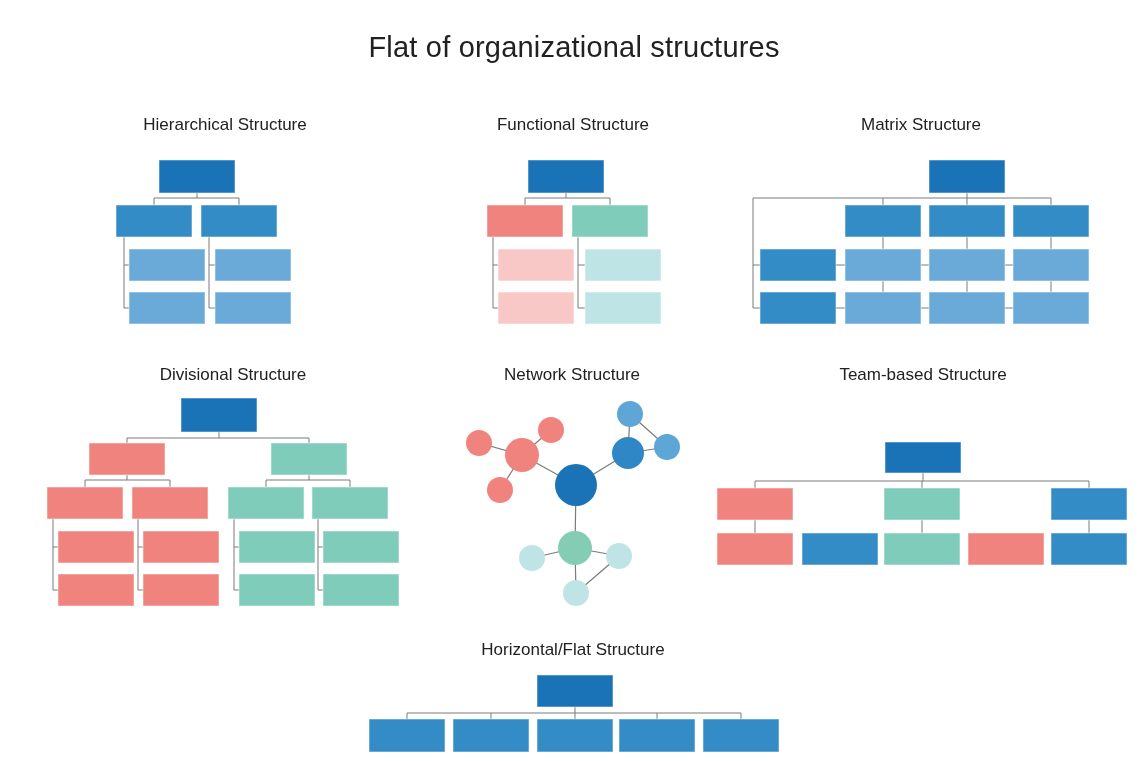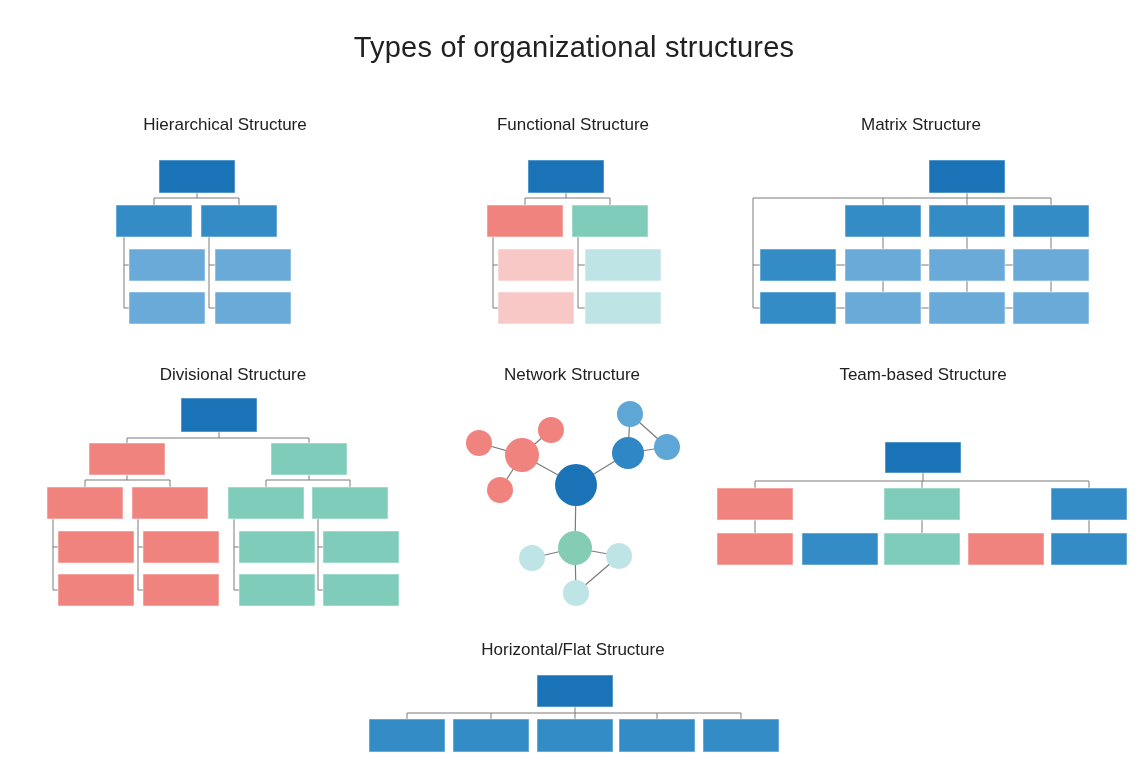--- a/index.html
+++ b/index.html
@@ -7,21 +7,21 @@
   .canvas{position:relative;width:1148px;height:761px;background:#ffffff;overflow:hidden;}
   .main-title{position:absolute;top:31px;left:0;width:1148px;text-align:center;
     font-size:29px;font-weight:400;color:#212121;letter-spacing:0.2px;}
   svg.diagram{position:absolute;top:0;left:0;}
   svg text{font-family:"Liberation Sans","DejaVu Sans",sans-serif;}
 </style>
 </head>
 <body>
 
 <div class="canvas">
-  <div class="main-title">Types of organizational structures</div>
+  <div class="main-title">Flat of organizational structures</div>
   <svg class="diagram" id="diagram-svg" width="1148" height="761" viewBox="0 0 1148 761">
       <g>
         <polyline points="197,193 197,198" fill="none" stroke="#7b7b7b" stroke-width="1"></polyline>
         <polyline points="154,205 154,198 239,198 239,205" fill="none" stroke="#7b7b7b" stroke-width="1"></polyline>
         <polyline points="124,237 124,308" fill="none" stroke="#7b7b7b" stroke-width="1"></polyline>
         <polyline points="124,265 129,265" fill="none" stroke="#7b7b7b" stroke-width="1"></polyline>
         <polyline points="124,308 129,308" fill="none" stroke="#7b7b7b" stroke-width="1"></polyline>
         <polyline points="209,237 209,308" fill="none" stroke="#7b7b7b" stroke-width="1"></polyline>
         <polyline points="209,265 215,265" fill="none" stroke="#7b7b7b" stroke-width="1"></polyline>
         <polyline points="209,308 215,308" fill="none" stroke="#7b7b7b" stroke-width="1"></polyline>

